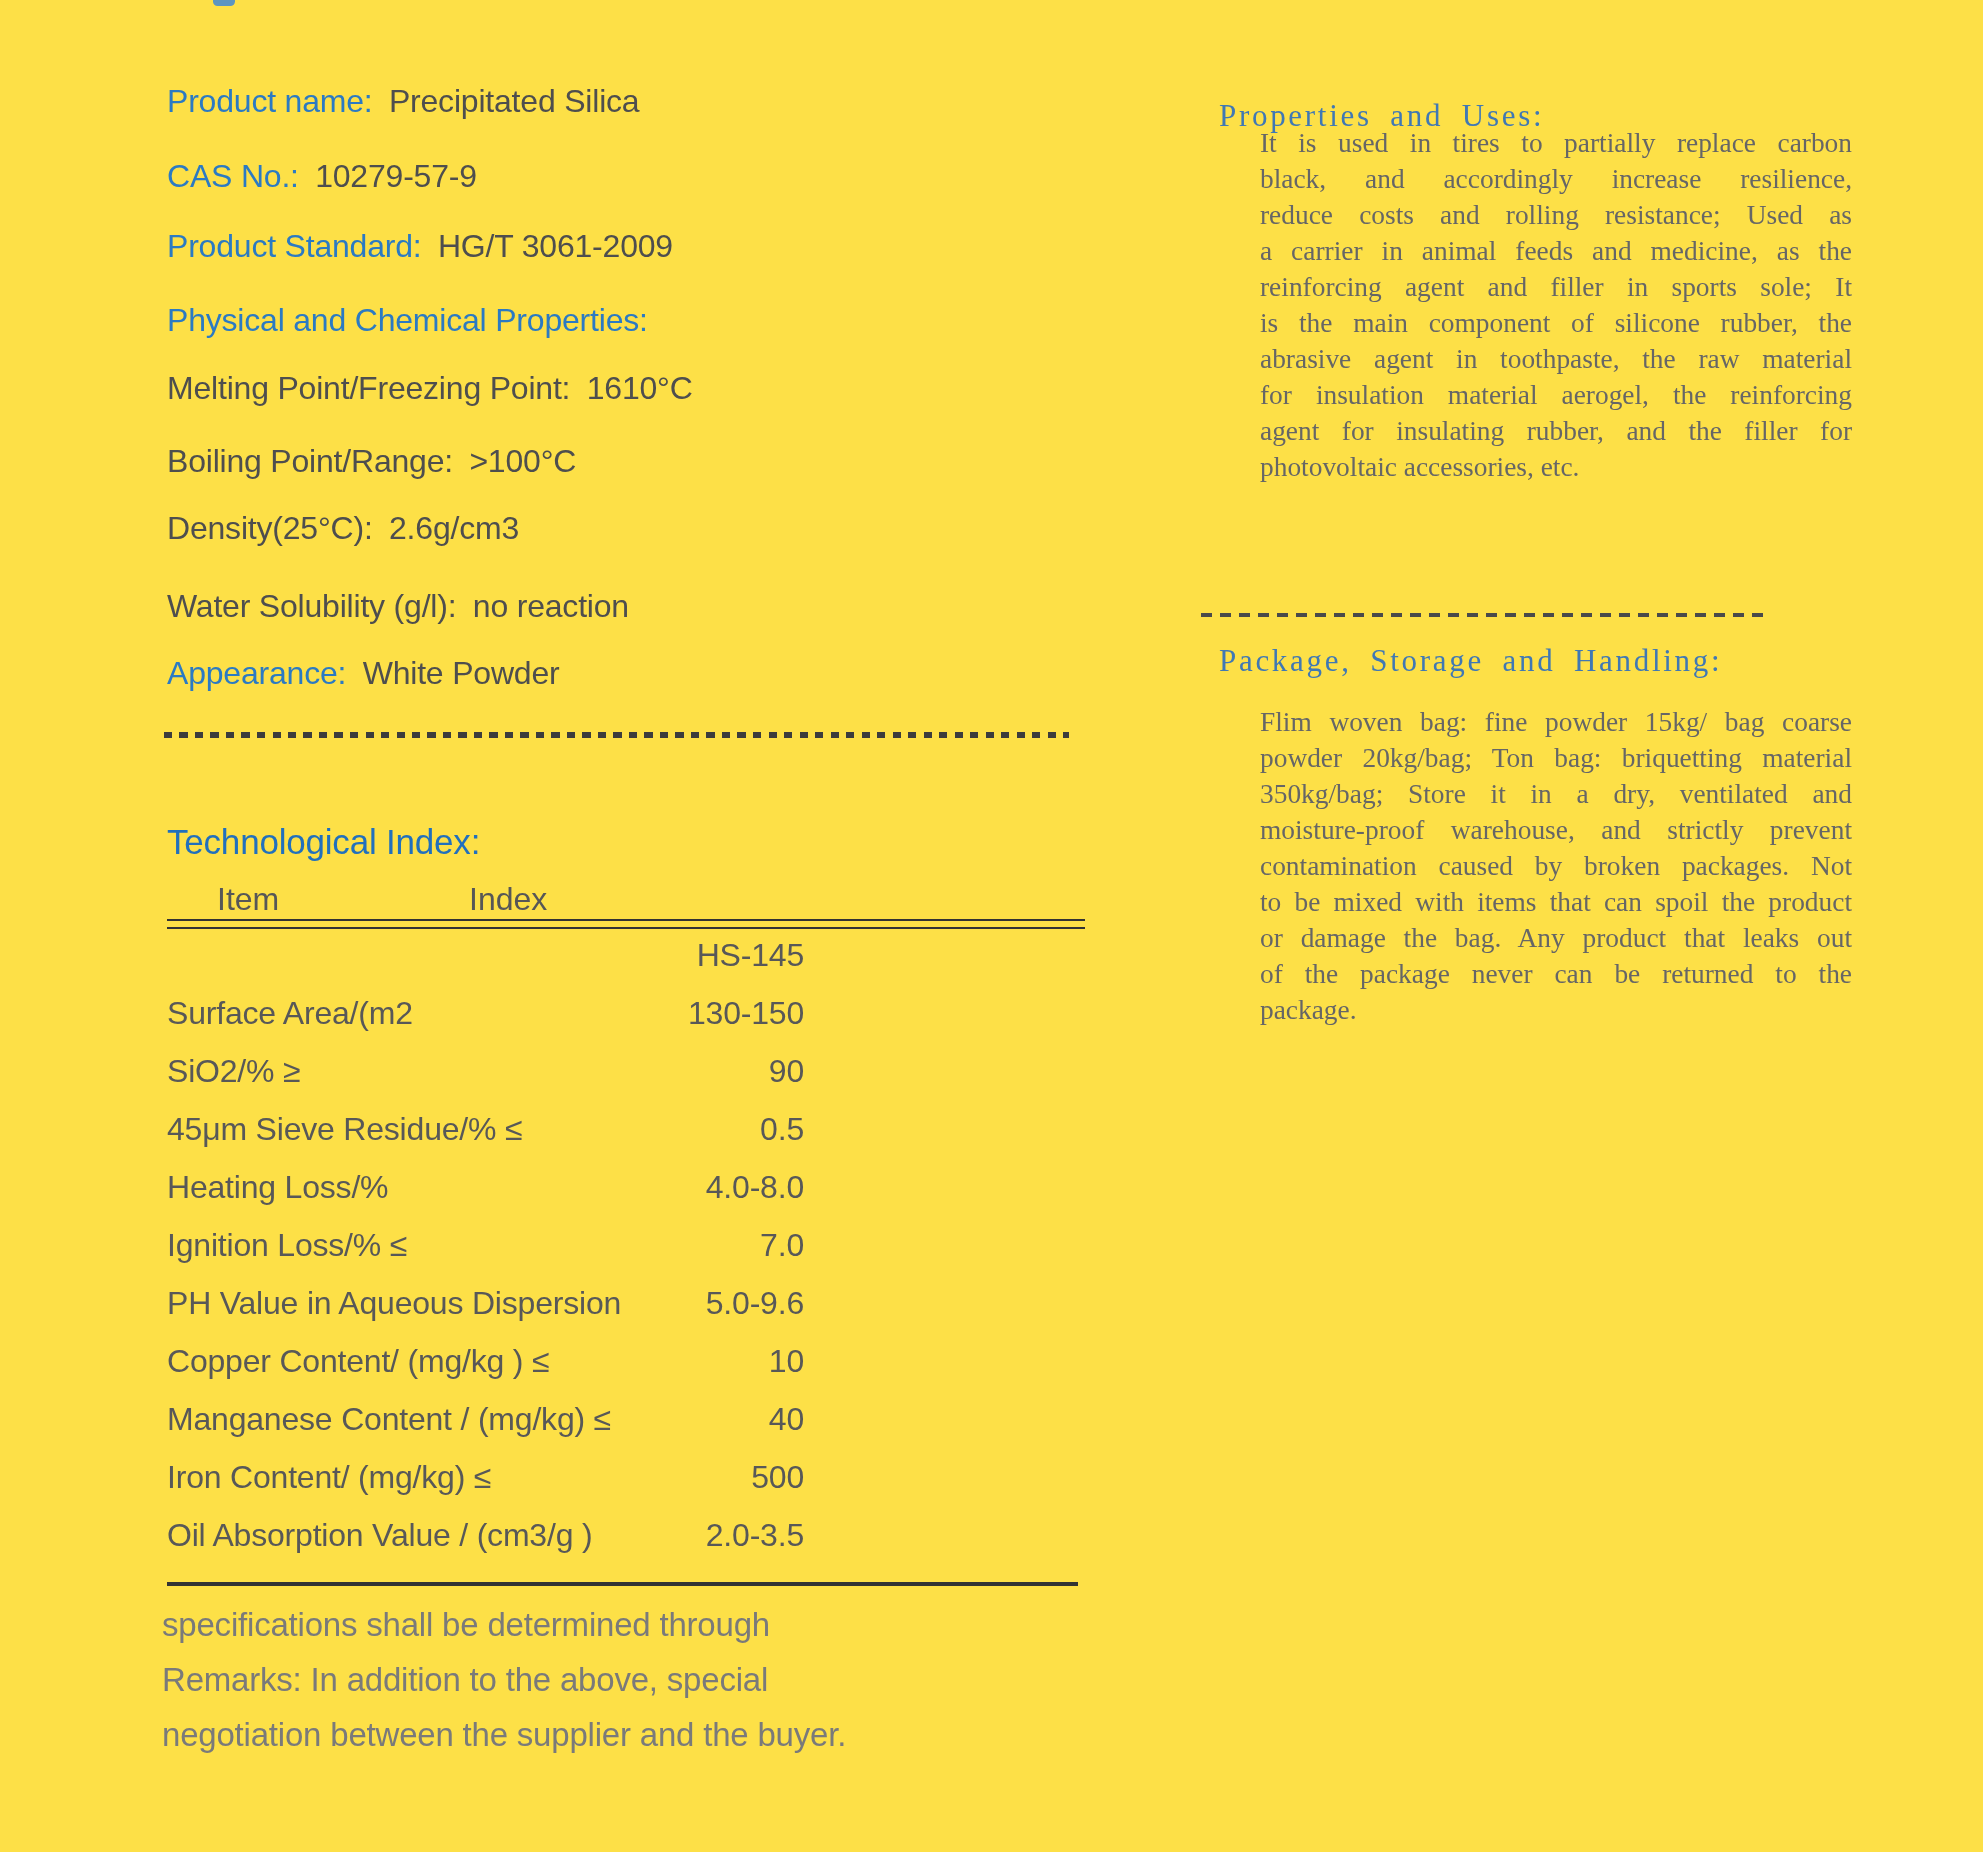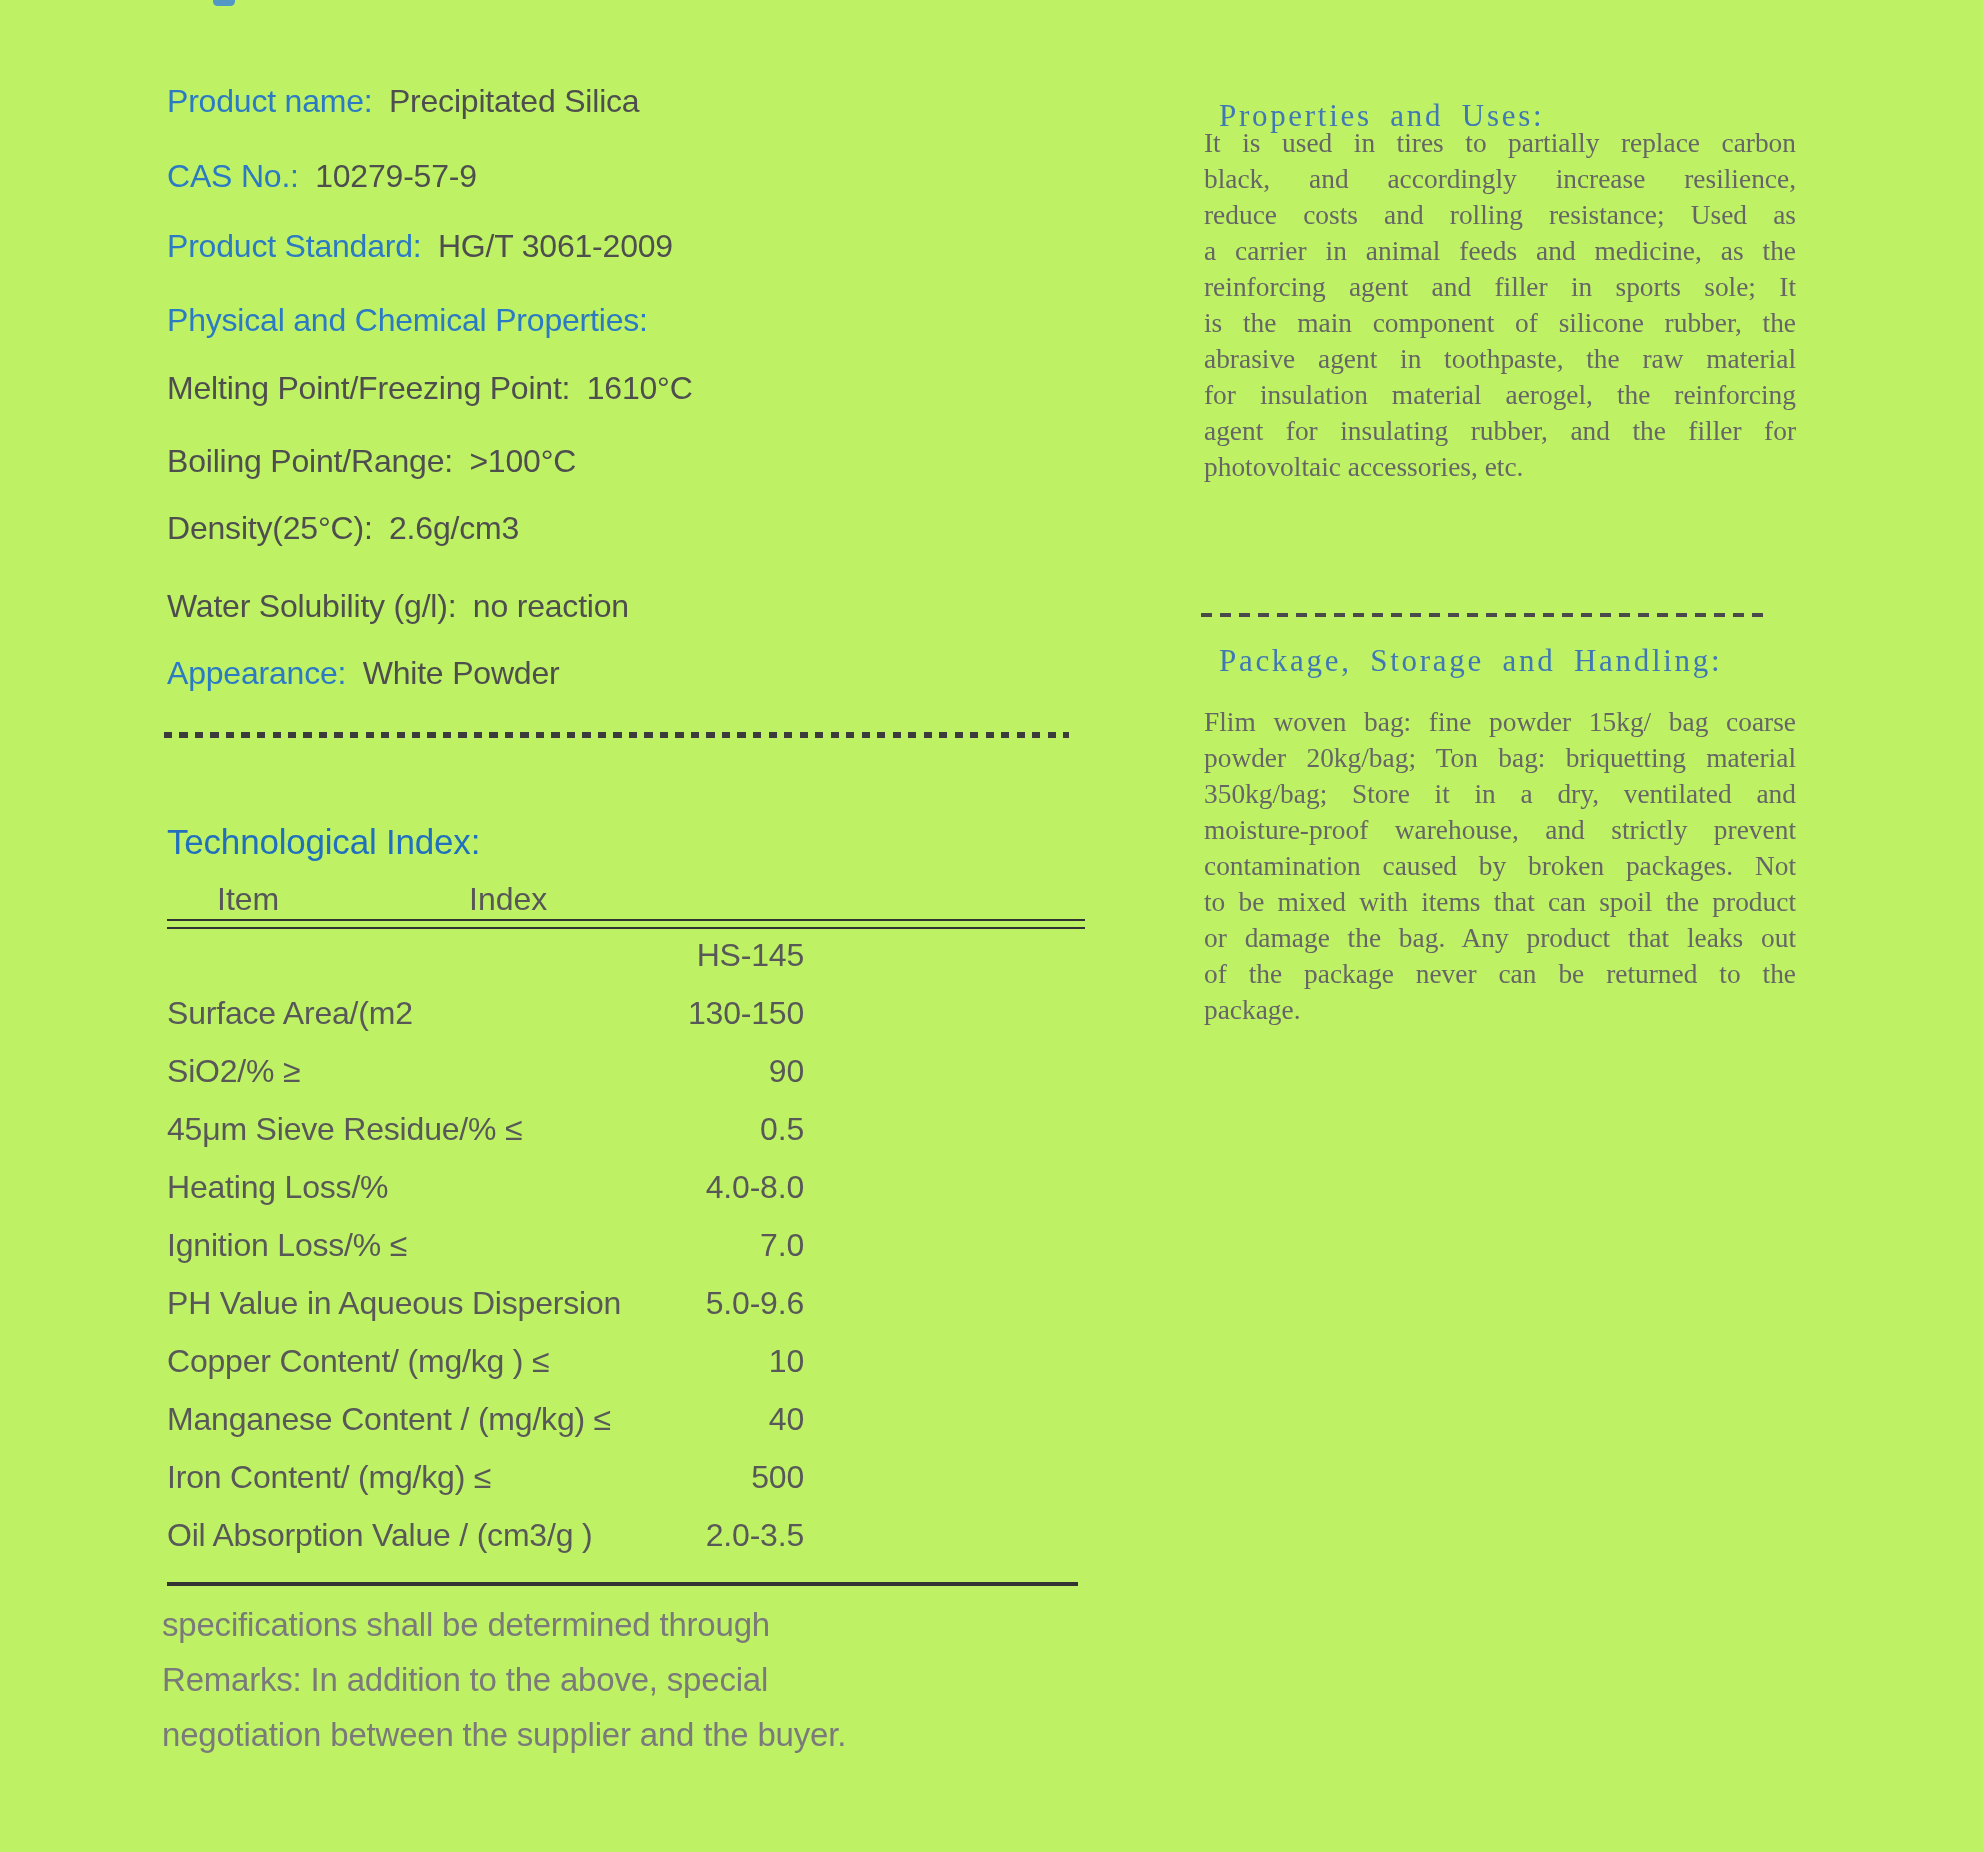--- a/index.html
+++ b/index.html
@@ -1,19 +1,19 @@
 <!DOCTYPE html>
 <html style="font-size:14.6px"><head>
 <meta charset="utf-8">
 <style>
   html,body{margin:0;padding:0;background:#ffffff;}
   .page{
     position:relative;
     width:1984px;height:1852px;
-    background:#bef264;
+    background:#fde047;
     overflow:hidden;
     font-family:"Liberation Sans", sans-serif;
   }
   .top-artifact{
     position:absolute;left:213px;top:0;width:22px;height:6.4px;
     background:#3f87d6;border-radius:0 0 4.6px 4.6px;opacity:.85;
   }
   
   .field{
     position:absolute;left:167px;width:959px;height:44px;
@@ -65,21 +65,21 @@
   
   .r-title{
     position:absolute;left:1204px;margin:15px;
     font-family:"Liberation Serif", serif;font-weight:500;
     font-size:31px;color:#4078b4;letter-spacing:2.7px;word-spacing:8.2px;
     line-height:40px;white-space:nowrap;
   }
   .t1{top:81px;}
   .t2{top:626px;}
   .r-body{
-    position:absolute;left:1204px;width:592px;
+    position:absolute;left:1260px;width:592px;
     font-family:"Liberation Serif", serif;
     font-size:27.4px;line-height:36px;color:#666666;
   }
   .b1{top:125px;}
   .b2{top:704px;}
   .lines-justify .jl{text-align:justify;text-align-last:justify;}
   .lines-justify .jl.last{text-align-last:left;}
   .dash-right{
     position:absolute;left:1201px;top:613px;width:570px;height:3.7px;
     background:repeating-linear-gradient(90deg,#4a4a4a 0 11px,transparent 11px 19px);

